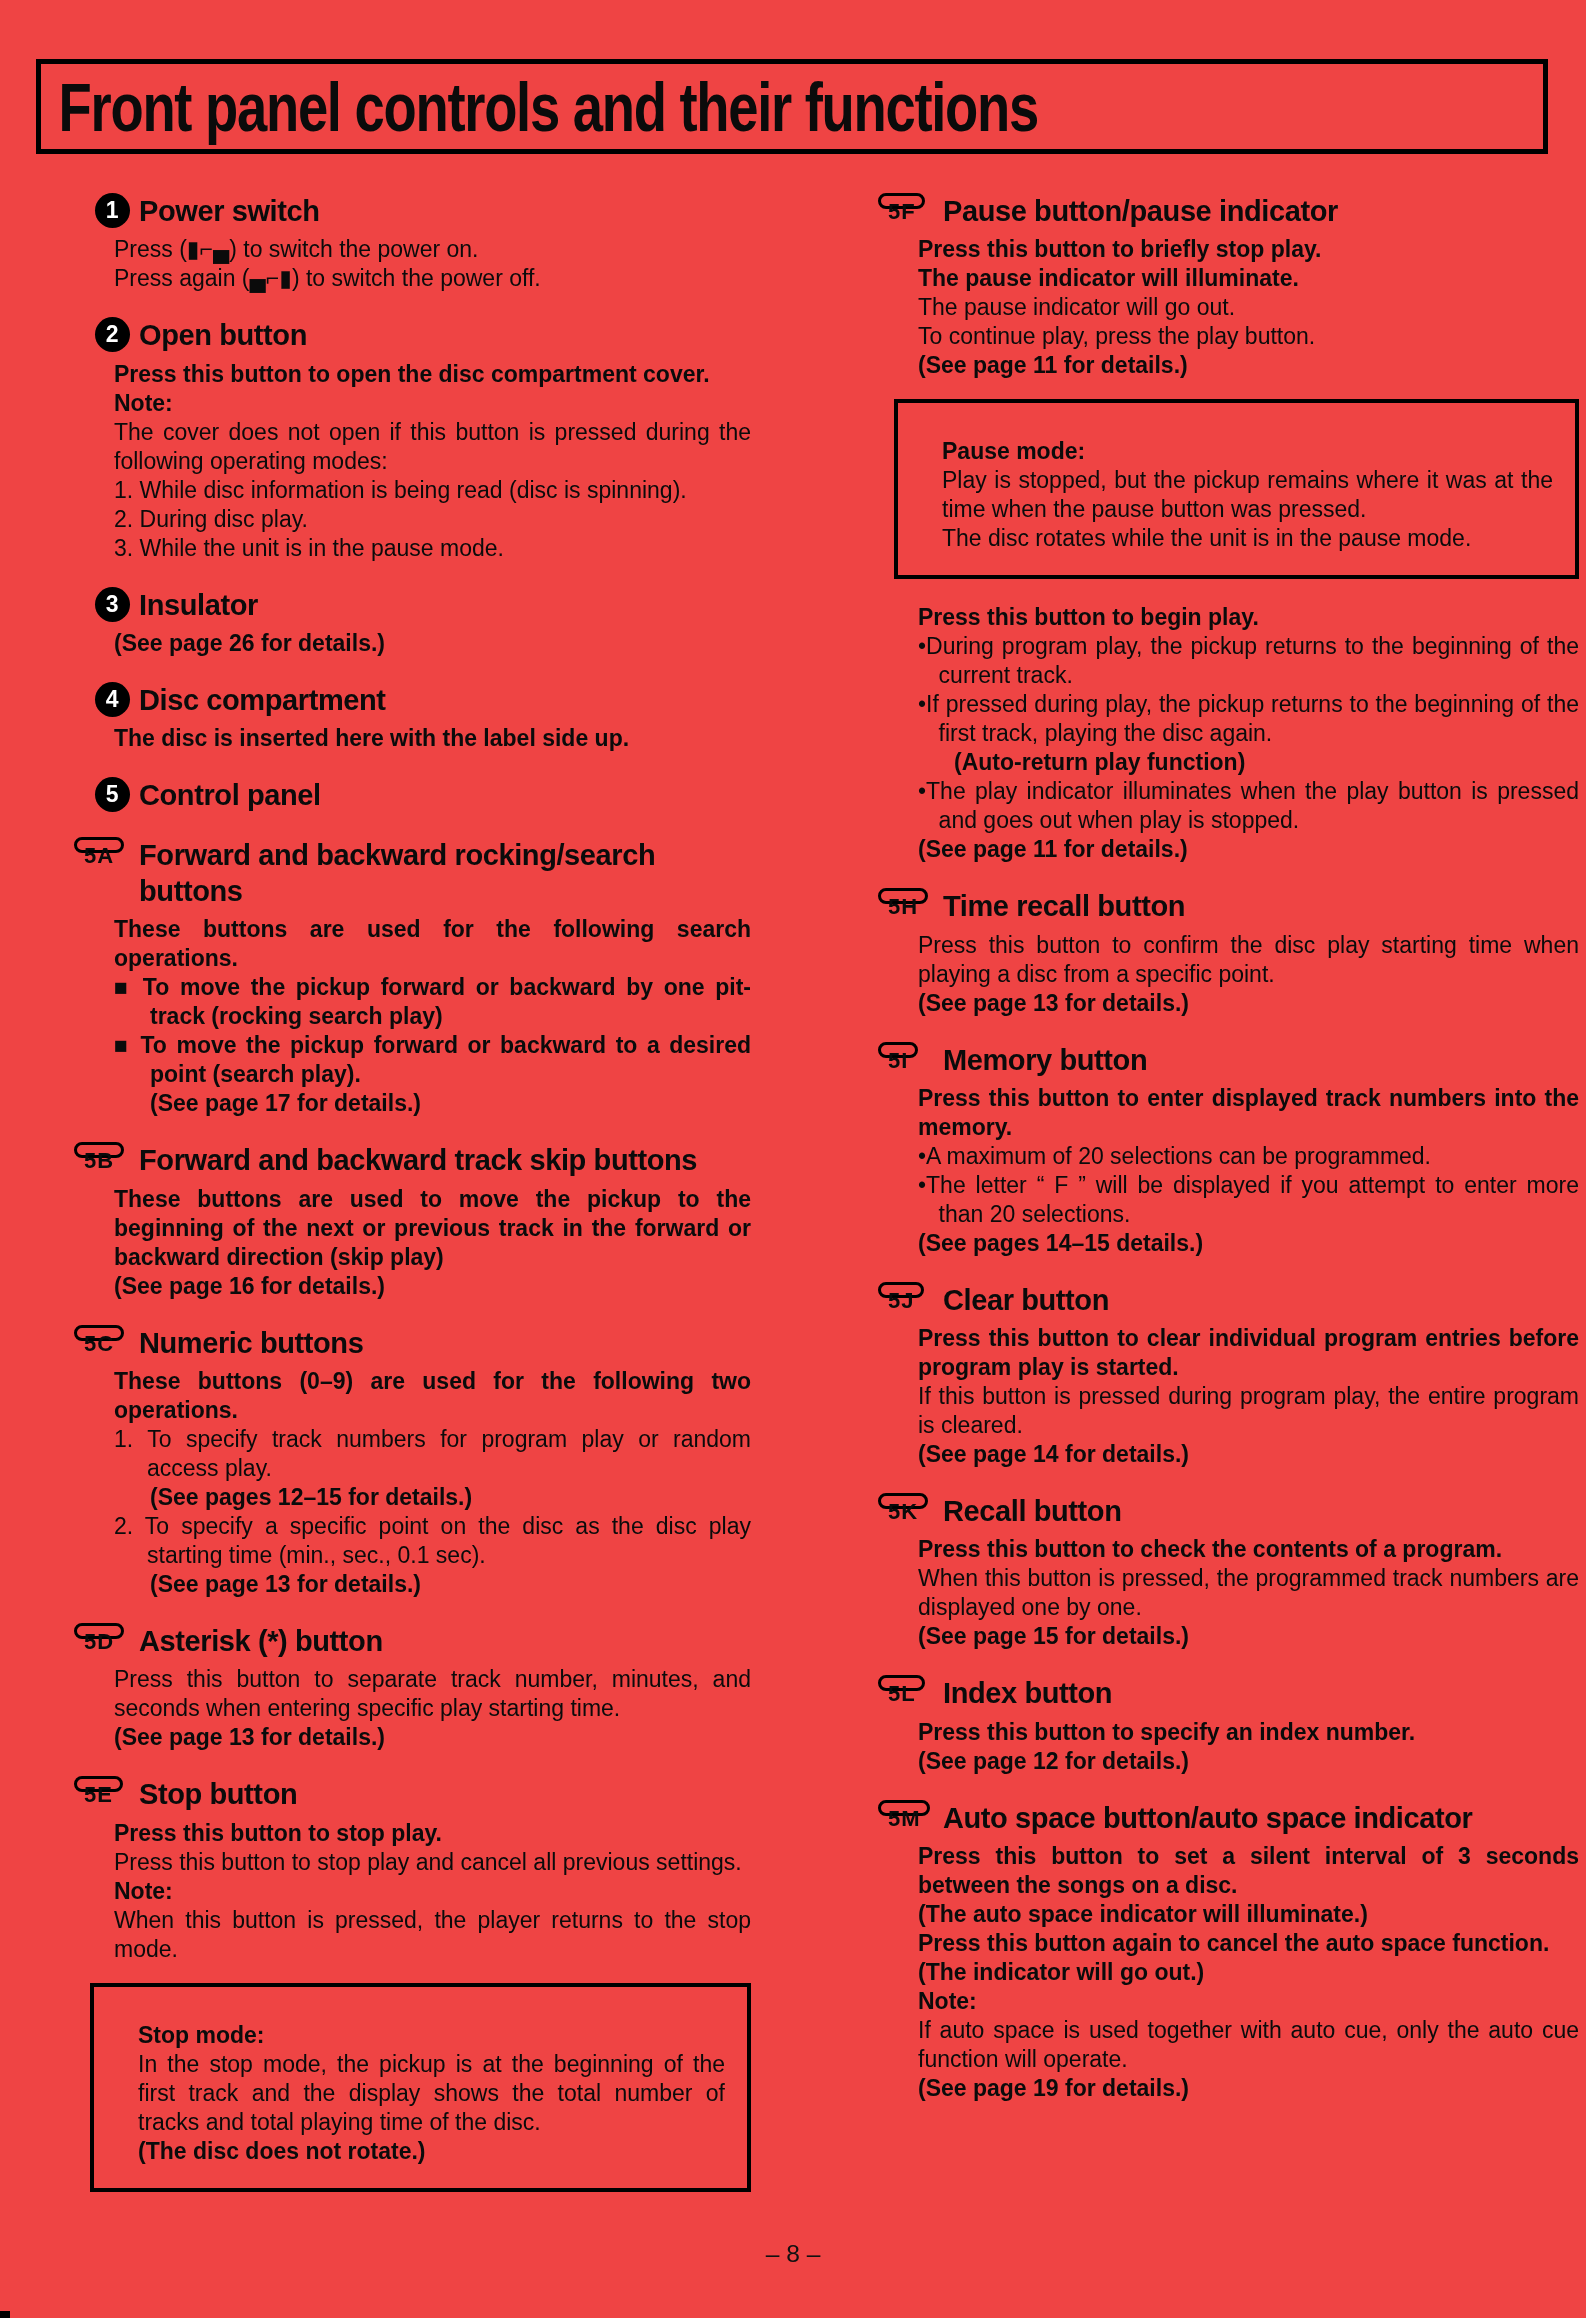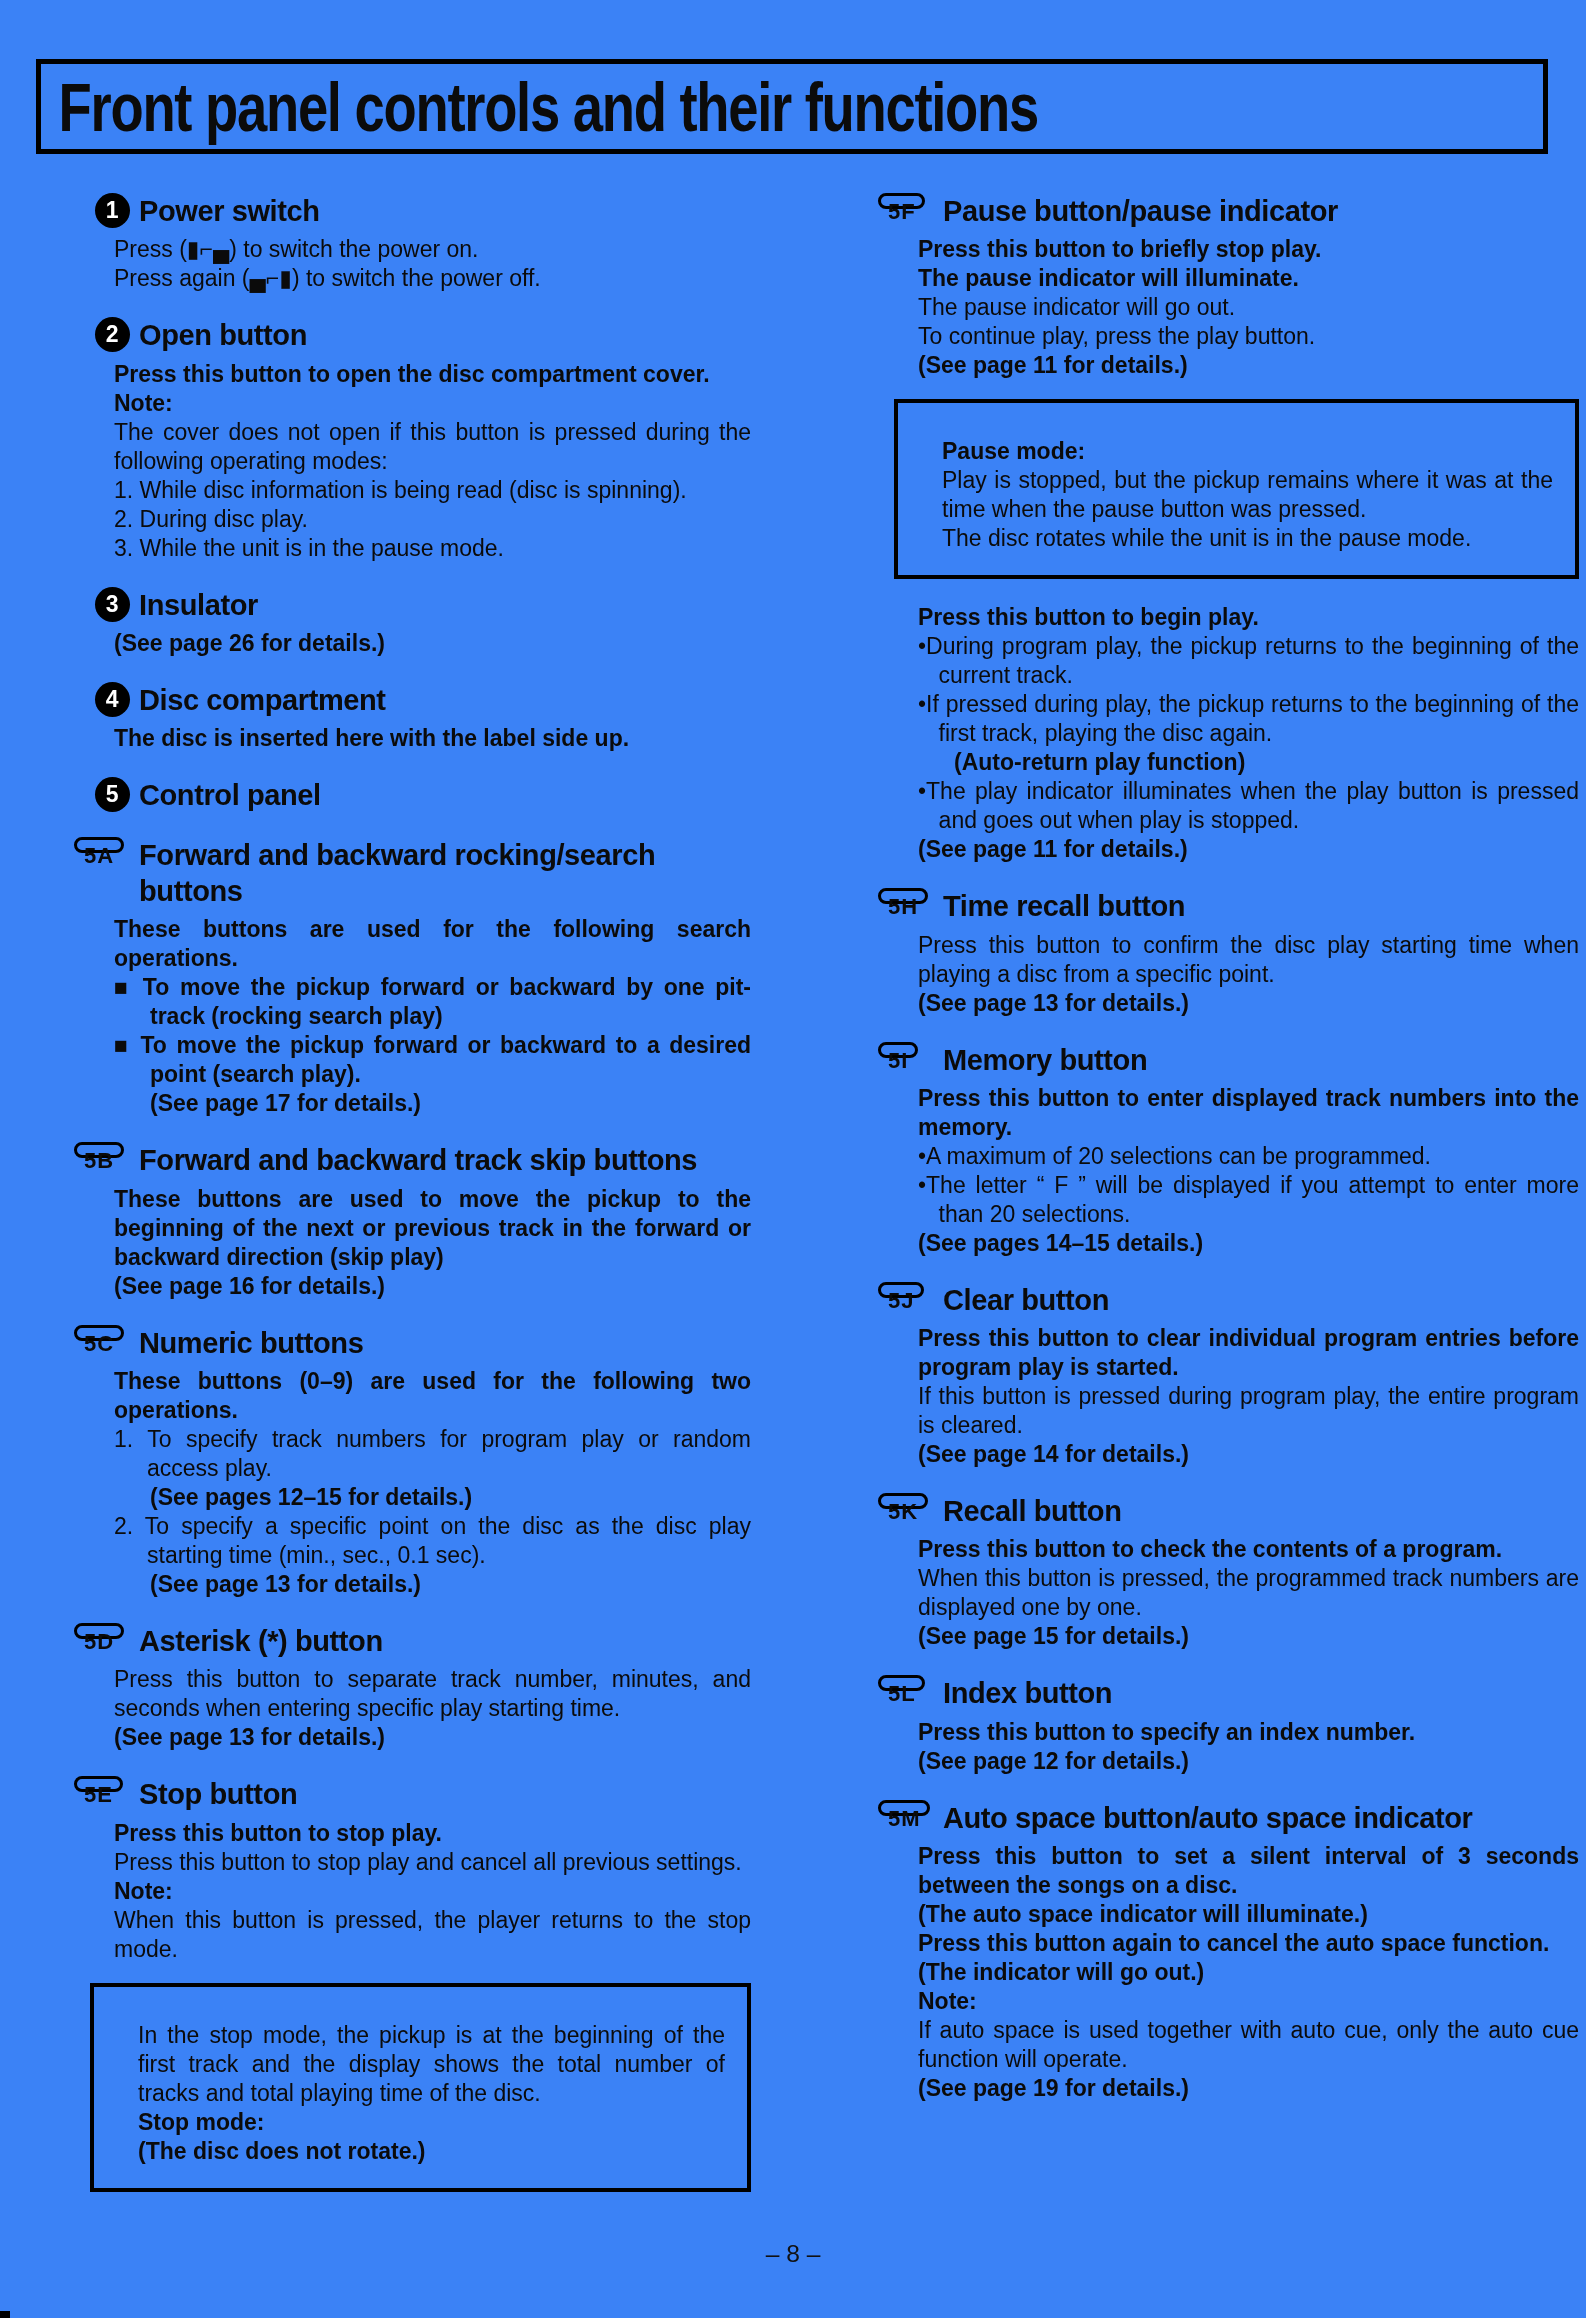--- a/index.html
+++ b/index.html
@@ -1,16 +1,16 @@
 <!DOCTYPE html>
 <html style="font-size:12.7px"><head>
 <meta charset="utf-8">
 <style>
   html,body{margin:0;padding:0;background:#ffffff;}
-  .page{position:relative;width:1586px;height:2319px;background:#3b82f6;overflow:hidden;
+  .page{position:relative;width:1586px;height:2319px;background:#ef4444;overflow:hidden;
         font-family:"Liberation Sans", sans-serif;color:#0b0b0b;}
   
   .title-box{position:absolute;left:36px;top:59px;width:1512px;height:95px;
              border:5.5px solid #000;box-sizing:border-box;display:flex;align-items:center;}
   .title-box h1{margin:0;padding-left:22px;font-size:68px;font-weight:700;letter-spacing:-1.6px;
                 transform:scaleX(0.80);transform-origin:left center;white-space:nowrap;}
   
   .col{position:absolute;top:193px;}
   .col-left{left:74px;width:677px;}
   .col-right{left:878px;width:701px;}
@@ -155,22 +155,22 @@
         <div class="sec-head">
           <div class="badge-col"><span class="badge-pill">5E</span></div>
           <h3 class="sec-title">Stop button</h3>
         </div>
         <div class="sec-body">
           <div class="line b">Press this button to stop play.</div>
           <div class="line">Press this button to stop play and cancel all previous settings.</div>
           <div class="line b">Note:</div>
           <div class="line">When this button is pressed, the player returns to the stop mode.</div>
           <div class="note-box">
+            <div class="line b">Stop mode:</div>
             <div class="line">In the stop mode, the pickup is at the beginning of the first track and the display shows the total number of tracks and total playing time of the disc.</div>
-            <div class="line b">Stop mode:</div>
             <div class="line b">(The disc does not rotate.)</div>
           </div>
         </div>
       </div>
     </div>
   <div class="col col-right" id="col-right">
       <div class="sec">
         <div class="sec-head">
           <div class="badge-col"><span class="badge-pill">5F</span></div>
           <h3 class="sec-title">Pause button/pause indicator</h3>

